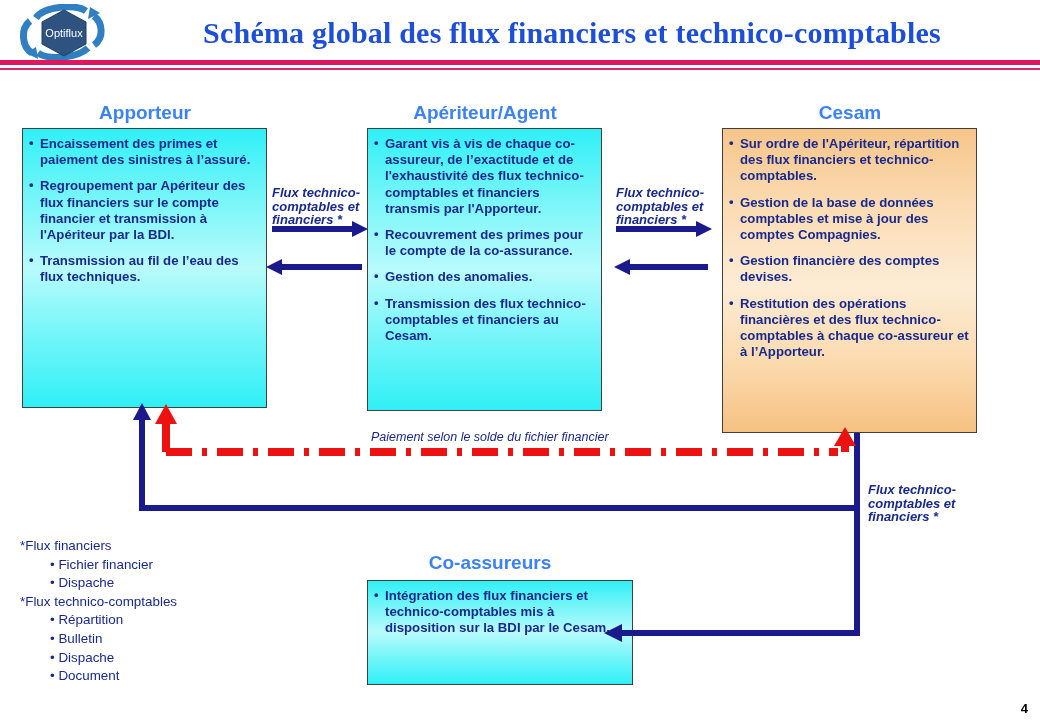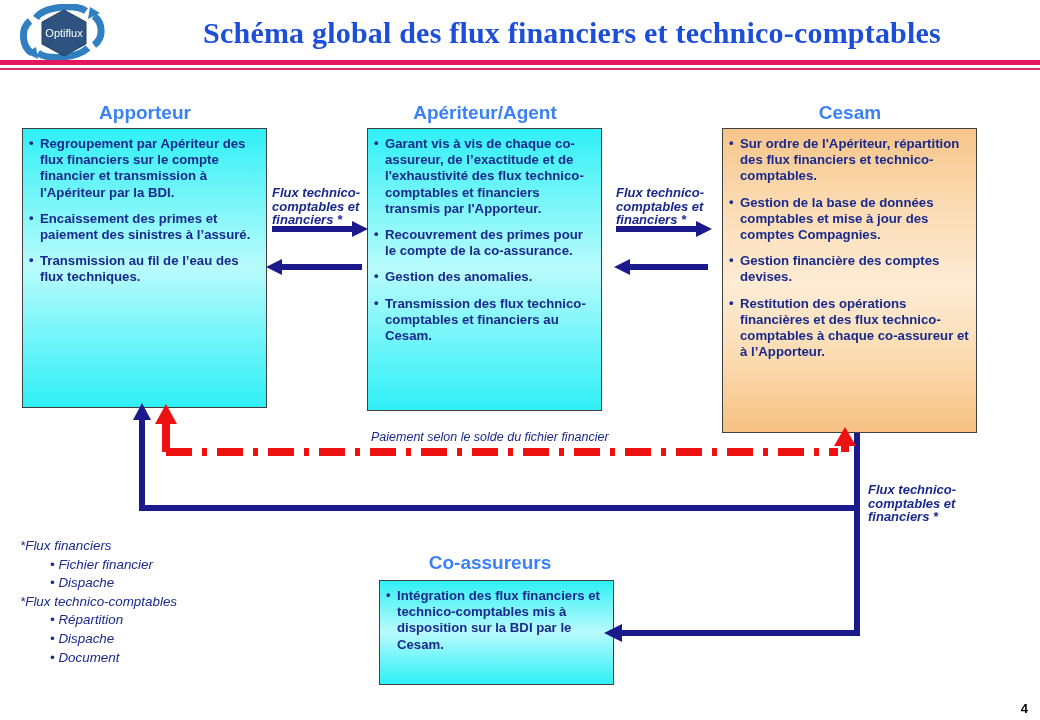--- a/index.html
+++ b/index.html
@@ -124,21 +124,20 @@
     color: #1a2a8c;
     white-space: nowrap;
   }
 
   
   #legend {
     position: absolute;
     left: 20px; top: 537px;
     width: 250px;
     font-family: "Liberation Sans", sans-serif;
-    font-style: italic;
     font-size: 13.4px;
     line-height: 18.6px;
     color: #1a2a8c;
   }
   #legend .lg-head { display: block; }
   #legend .lg-item { display: block; padding-left: 30px; }
 
   
   #page-number {
     position: absolute;
@@ -191,22 +190,22 @@
   <div class="col-heading" style="left:20px; top:102px; width:250px;">Apporteur</div>
 
   <div class="col-heading" style="left:365px; top:102px; width:240px;">Apériteur/Agent</div>
 
   <div class="col-heading" style="left:720px; top:102px; width:260px;">Cesam</div>
 
   <div class="col-heading" style="left:365px; top:552px; width:250px;">Co-assureurs</div>
 
   <div class="flow-box box-cyan" style="left:22px; top:128px; width:245px; height:280px;">
     <ul>
+      <li>Encaissement des primes et paiement des sinistres à l’assuré.</li>
       <li>Regroupement par Apériteur des flux financiers sur le compte financier et transmission à l'Apériteur par la BDI.</li>
-      <li>Encaissement des primes et paiement des sinistres à l’assuré.</li>
       <li>Transmission au fil de l’eau des flux techniques.</li>
     </ul>
   </div>
 
   <div class="flow-box box-cyan" style="left:367px; top:128px; width:235px; height:283px;">
     <ul>
       <li>Garant vis à vis de chaque co-assureur, de l’exactitude et de l'exhaustivité des flux technico-comptables et financiers transmis par l'Apporteur.</li>
       <li>Recouvrement des primes pour le compte de la co-assurance.</li>
       <li>Gestion des anomalies.</li>
       <li>Transmission des flux technico-comptables et financiers au Cesam.</li>
@@ -215,21 +214,21 @@
 
   <div class="flow-box box-orange" style="left:722px; top:128px; width:255px; height:305px;">
     <ul>
       <li>Sur ordre de l'Apériteur, répartition des flux financiers et technico-comptables.</li>
       <li>Gestion de la base de données comptables et mise à jour des comptes Compagnies.</li>
       <li>Gestion financière des comptes devises.</li>
       <li>Restitution des opérations financières et des flux technico-comptables à chaque co-assureur et à l’Apporteur.</li>
     </ul>
   </div>
 
-  <div class="flow-box box-cyan" style="left:367px; top:580px; width:235px; height:105px;margin-left:12px;">
+  <div class="flow-box box-cyan" style="left:367px; top:580px; width:266px; height:105px;">
     <ul>
       <li>Intégration des flux financiers et technico-comptables mis à disposition sur la BDI par le Cesam.</li>
     </ul>
   </div>
 
   <div class="conn-label" style="left:272px; top:186px; width:92px;">Flux technico-comptables et financiers *</div>
 
   <div class="conn-label" style="left:616px; top:186px; width:96px;">Flux technico-comptables et financiers *</div>
 
   <div class="conn-label" style="left:868px; top:483px; width:105px;">Flux technico-comptables et financiers *</div>
@@ -276,19 +275,20 @@
       <polygon points="834,446 856,446 845,427" fill="#ee1111"></polygon>
     </g>
   </svg>
 
   <div id="legend">
     <span class="lg-head">*Flux financiers</span>
     <span class="lg-item">• Fichier financier</span>
     <span class="lg-item">• Dispache</span>
     <span class="lg-head">*Flux technico-comptables</span>
     <span class="lg-item">• Répartition</span>
+    <span class="lg-item">• Bulletin</span>
     <span class="lg-item">• Dispache</span>
     <span class="lg-item">• Document</span>
   </div>
 
   <div id="page-number">4</div>
 
 </div>
 
 </body></html>

